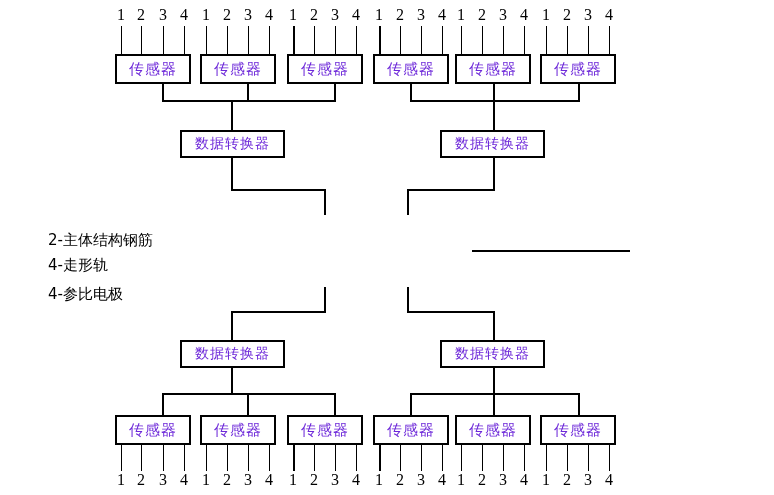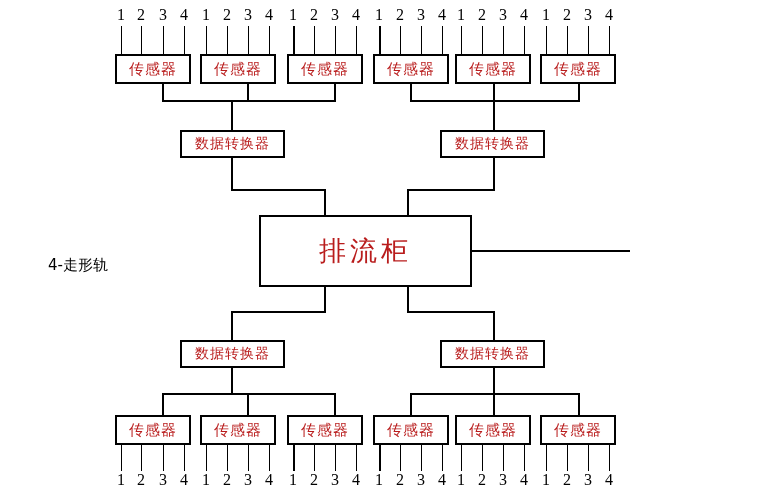--- a/index.html
+++ b/index.html
@@ -1,20 +1,20 @@
 <!DOCTYPE html>
 <html><head>
 <meta charset="utf-8">
 <style>
   html,body{margin:0;padding:0;background:#ffffff;}
   body{font-family:"Liberation Serif","DejaVu Serif",serif;}
   #canvas{position:relative;width:774px;height:495px;background:#ffffff;overflow:hidden;}
   .box{position:absolute;border:2px solid #000;background:#fff;box-sizing:border-box;
        display:flex;align-items:center;justify-content:center;
-       font-family:"DejaVu Sans","Liberation Sans",sans-serif;color:#b91c1c;
+       font-family:"DejaVu Sans","Liberation Sans",sans-serif;color:#6d28d9;
        letter-spacing:1px;white-space:nowrap;}
   .sensor{font-size:15px;}
   .converter{font-size:14px;}
   .hub{font-size:27px;letter-spacing:4px;}
   .host{font-size:15px;}
   .vline{position:absolute;width:2px;background:#000;}
   .hline{position:absolute;height:2px;background:#000;}
   .tick{position:absolute;width:1px;background:#000;}
   .tick.bold{width:2px;}
   .num{position:absolute;font-size:16px;color:#000;text-align:center;width:12px;
@@ -104,21 +104,20 @@
   <div class="box converter" style="left:440px;top:130px;width:105px;height:28px;">数据转换器</div>
 
   <div class="vline" style="left:231px;top:158px;height:33px;"></div>
   <div class="hline" style="left:231px;top:189px;width:95px;"></div>
   <div class="vline" style="left:324px;top:189px;height:26px;"></div>
 
   <div class="vline" style="left:493px;top:158px;height:33px;"></div>
   <div class="hline" style="left:407px;top:189px;width:88px;"></div>
   <div class="vline" style="left:407px;top:189px;height:26px;"></div>
 
-  <div class="box hub" style="left:259px;top:215px;width:213px;height:72px;">排流柜</div>
 
   <div class="hline" style="left:472px;top:250px;width:158px;"></div>
 
 
   <div class="vline" style="left:324px;top:287px;height:26px;"></div>
   <div class="hline" style="left:231px;top:311px;width:95px;"></div>
   <div class="vline" style="left:231px;top:311px;height:29px;"></div>
 
   <div class="vline" style="left:407px;top:287px;height:26px;"></div>
   <div class="hline" style="left:407px;top:311px;width:88px;"></div>
@@ -193,15 +192,17 @@
 
   <div class="tick" style="left:546px;top:445px;height:26px;"></div>
   <div class="tick" style="left:567px;top:445px;height:26px;"></div>
   <div class="tick" style="left:588px;top:445px;height:26px;"></div>
   <div class="tick" style="left:609px;top:445px;height:26px;"></div>
   <div class="num" style="left:540px;top:471px;">1</div>
   <div class="num" style="left:561px;top:471px;">2</div>
   <div class="num" style="left:582px;top:471px;">3</div>
   <div class="num" style="left:603px;top:471px;">4</div>
 
+  <div class="legend" style="left:48px;top:228px;">2-主体结构钢筋</div>
   <div class="legend" style="left:48px;top:253px;">4-走形轨</div>
+  <div class="legend" style="left:48px;top:282px;">4-参比电极</div>
 
 </div>
 
 </body></html>

